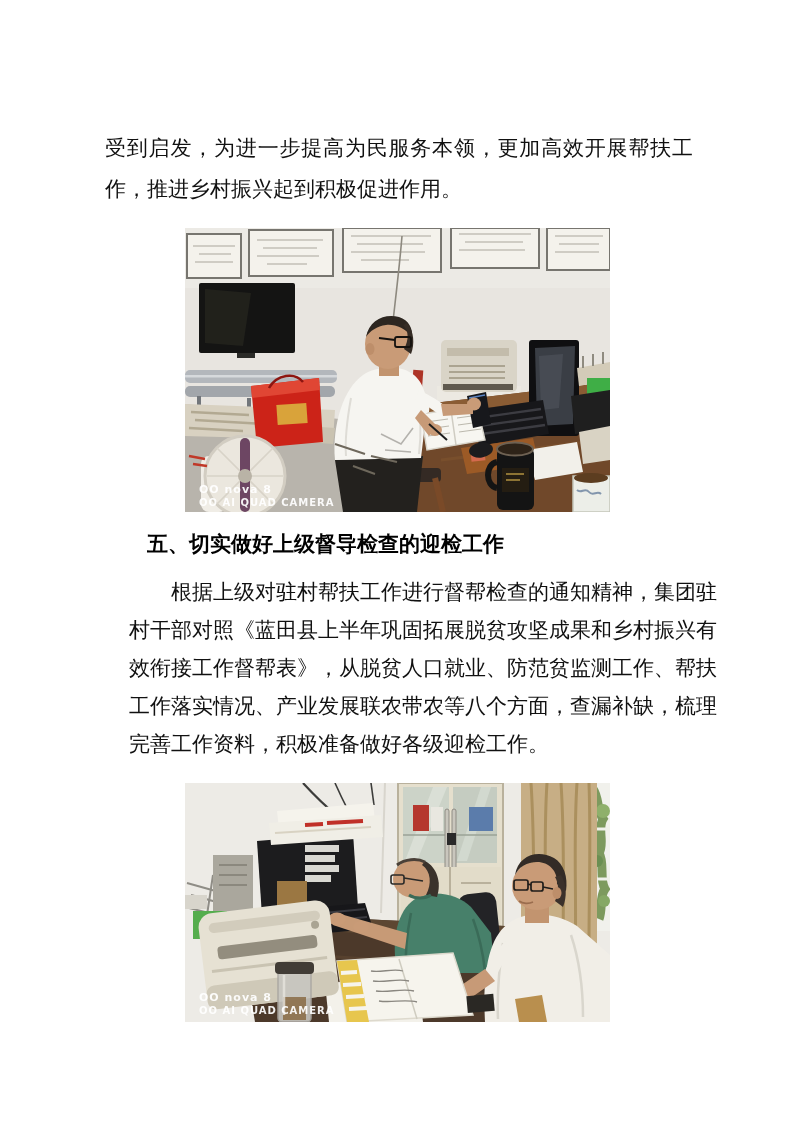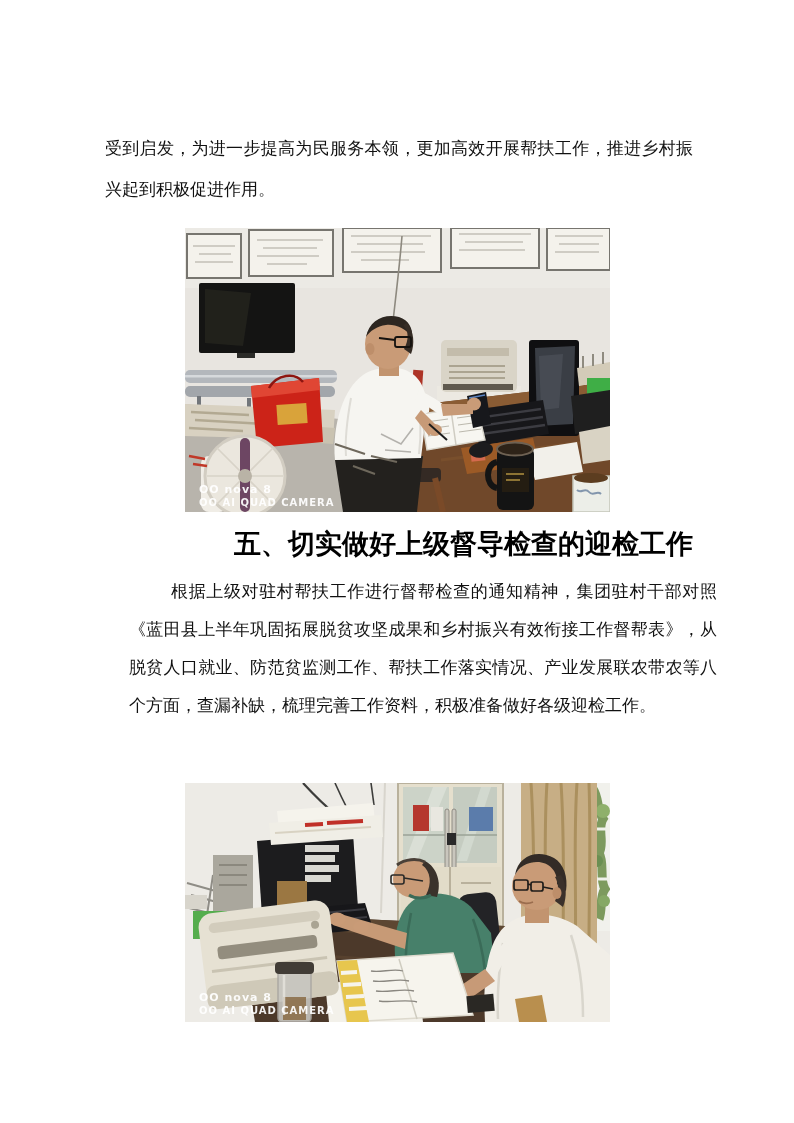--- a/index.html
+++ b/index.html
@@ -3,29 +3,29 @@
 <meta charset="utf-8">
 <style>
   html,body{margin:0;padding:0;background:#888;}
   .page{
     position:relative;width:794px;height:1123px;margin:0 auto;
     background:#ffffff;overflow:hidden;
     font-family:"Liberation Serif","DejaVu Serif",serif;color:#000;
   }
   .body-text{
     position:absolute;left:105px;width:588px;
-    font-size:17px;line-height:41px;text-align:justify;
+    font-size:21px;line-height:41px;text-align:justify;
     letter-spacing:0;color:#111;
   }
   .para-1{top:128px;}
   .para-2{top:573px;text-indent:42px;line-height:38px;margin-left:24px;}
   .section-heading{
     position:absolute;left:105px;top:523px;width:588px;
     font-family:"Liberation Sans","DejaVu Sans",sans-serif;
-    font-weight:bold;font-size:27px;line-height:42px;text-indent:42px;color:#000;text-align:right;
+    font-weight:bold;font-size:21px;line-height:42px;text-indent:42px;color:#000;
   }
   .photo{position:absolute;left:185px;overflow:hidden;background:#3b82f6;}
   .photo-1{top:228px;width:425px;height:284px;}
   .photo-2{top:783px;width:425px;height:239px;}
   .photo svg{display:block;width:100%;height:100%;}
   .wm{font-family:"DejaVu Sans","Liberation Sans",sans-serif;font-weight:bold;
       fill:rgba(255,255,255,0.92);letter-spacing:1px;}
 </style>
 </head>
 <body>

